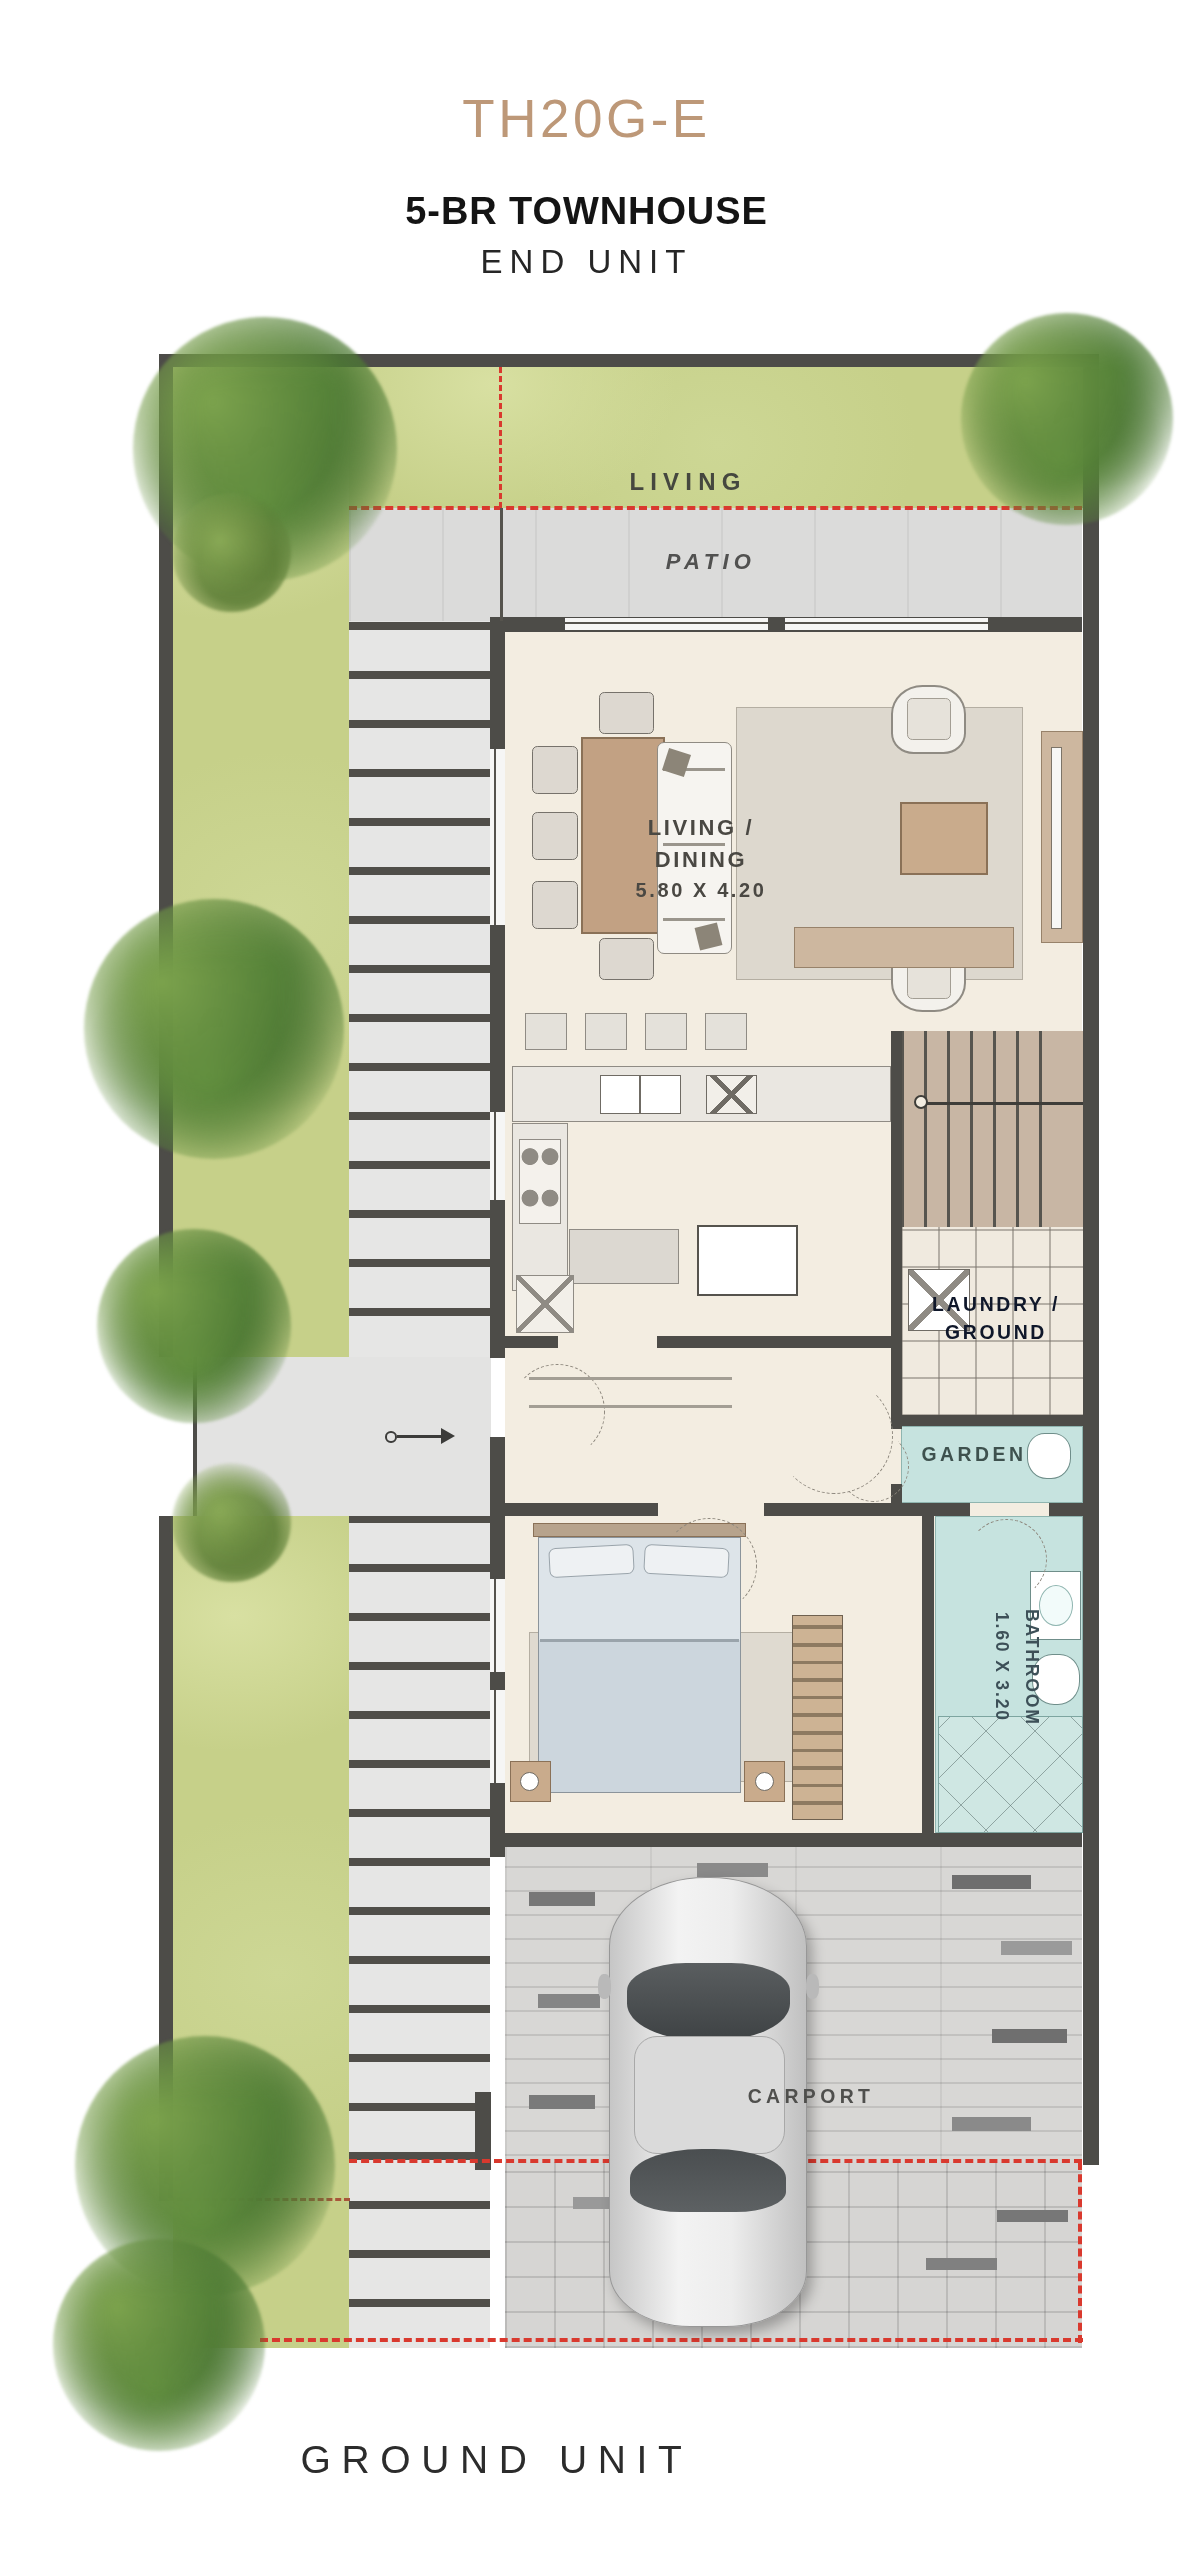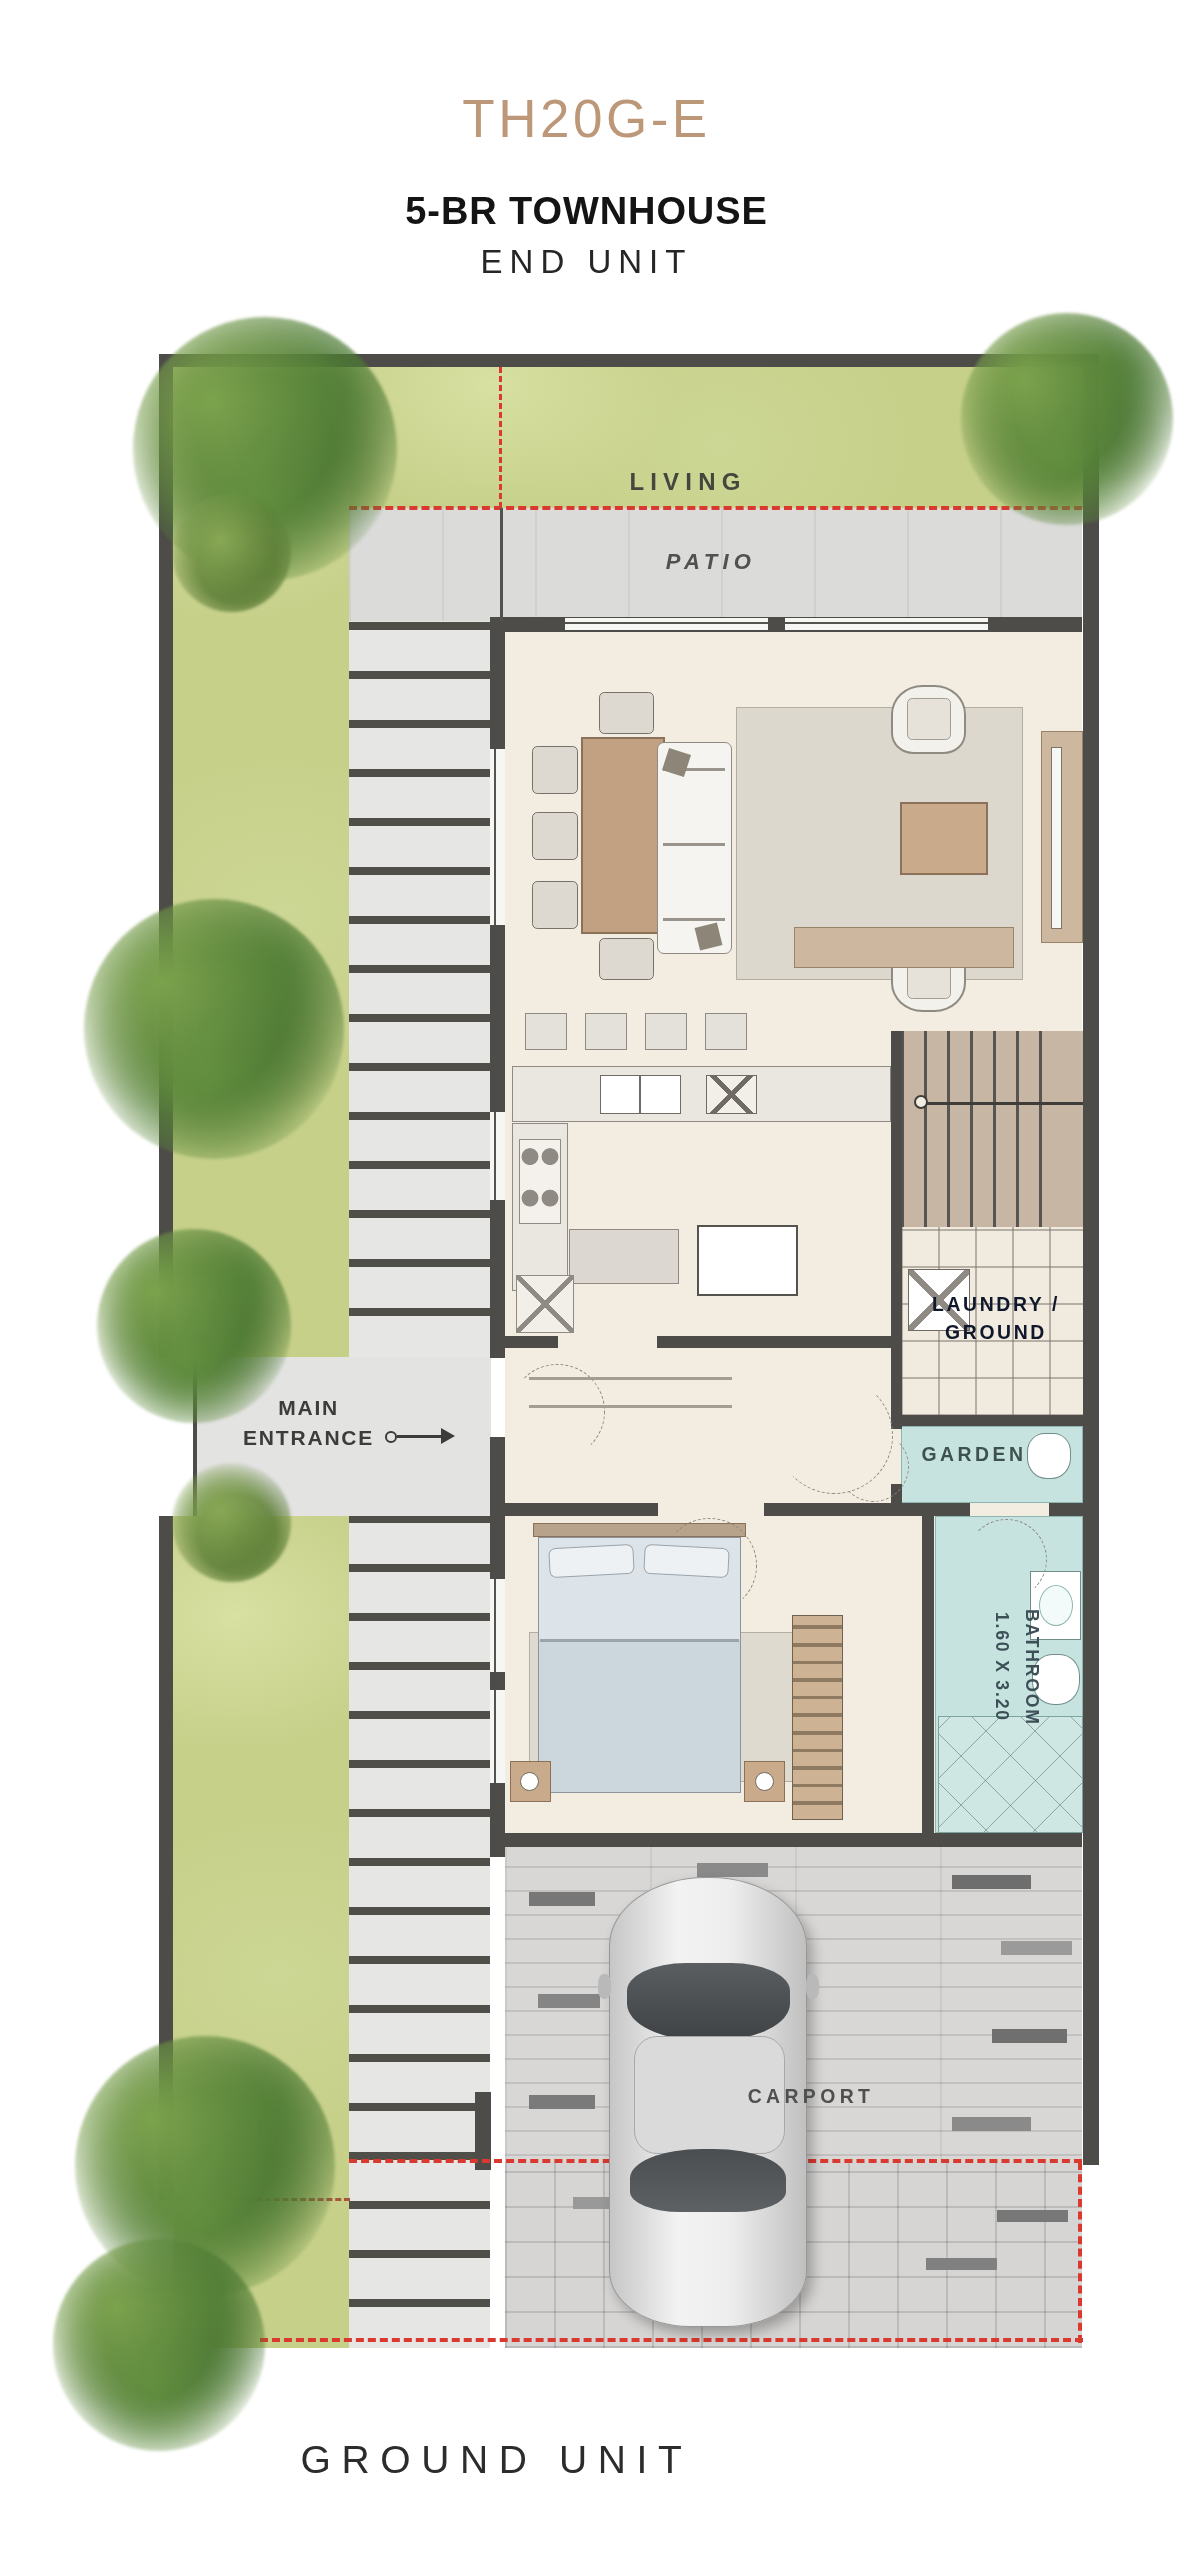--- a/index.html
+++ b/index.html
@@ -227,31 +227,32 @@
   <div class="bush" style="left:13.2px;top:1109px;width:119px;height:119px;"></div>
   <div class="tree" style="left:-84px;top:1682px;width:260px;height:260px;"></div>
   <div class="tree" style="left:-106px;top:1885px;width:212px;height:212px;"></div>
 
   <div class="lbl" style="left:397px;top:111px;width:264px;font-size:24px;letter-spacing:6.2px;color:#45473f;">
     <span>LIVING</span>
   </div>
   <div class="lbl" style="left:420px;top:192px;width:264px;font-size:22px;letter-spacing:5.3px;color:#515150;font-style:italic;">
     <span>PATIO</span>
   </div>
+  <div class="lbl" style="left:410px;top:458px;width:264px;font-size:22px;letter-spacing:2.6px;color:#4a4843;">
+    <span>LIVING /</span>
+    <span>DINING</span>
+    <span style="font-size:20px;">5.80 X 4.20</span>
+  </div>
   <div class="lbl" style="left:705px;top:936px;width:264px;font-size:19.4px;letter-spacing:2.6px;color:#0f172a;">
     <span>LAUNDRY /</span>
     <span>GROUND</span>
   </div>
   <div class="lbl" style="left:683px;top:1086px;width:264px;font-size:19.4px;letter-spacing:3.5px;color:#3e514e;">
     <span>GARDEN</span>
   </div>
-  <div class="lbl" style="left:17.6px;top:1039px;width:264px;font-size:21px;letter-spacing:1.8px;color:#3c3c3a;">
-    <span>MAIN</span>
-    <span>ENTRANCE</span>
-  </div>
   <div class="lbl" style="left:820px;top:1203px;width:67px;height:220px;writing-mode:vertical-rl;font-size:17.6px;letter-spacing:1.8px;color:#3d5058;line-height:1.7;">
     <span>BATHROOM</span>
     <span>1.60 X 3.20</span>
   </div>
   <div class="lbl" style="left:520px;top:1728px;width:264px;font-size:19.4px;letter-spacing:4.4px;color:#4f4f4d;">
     <span>CARPORT</span>
   </div>
 
 </div>
 

